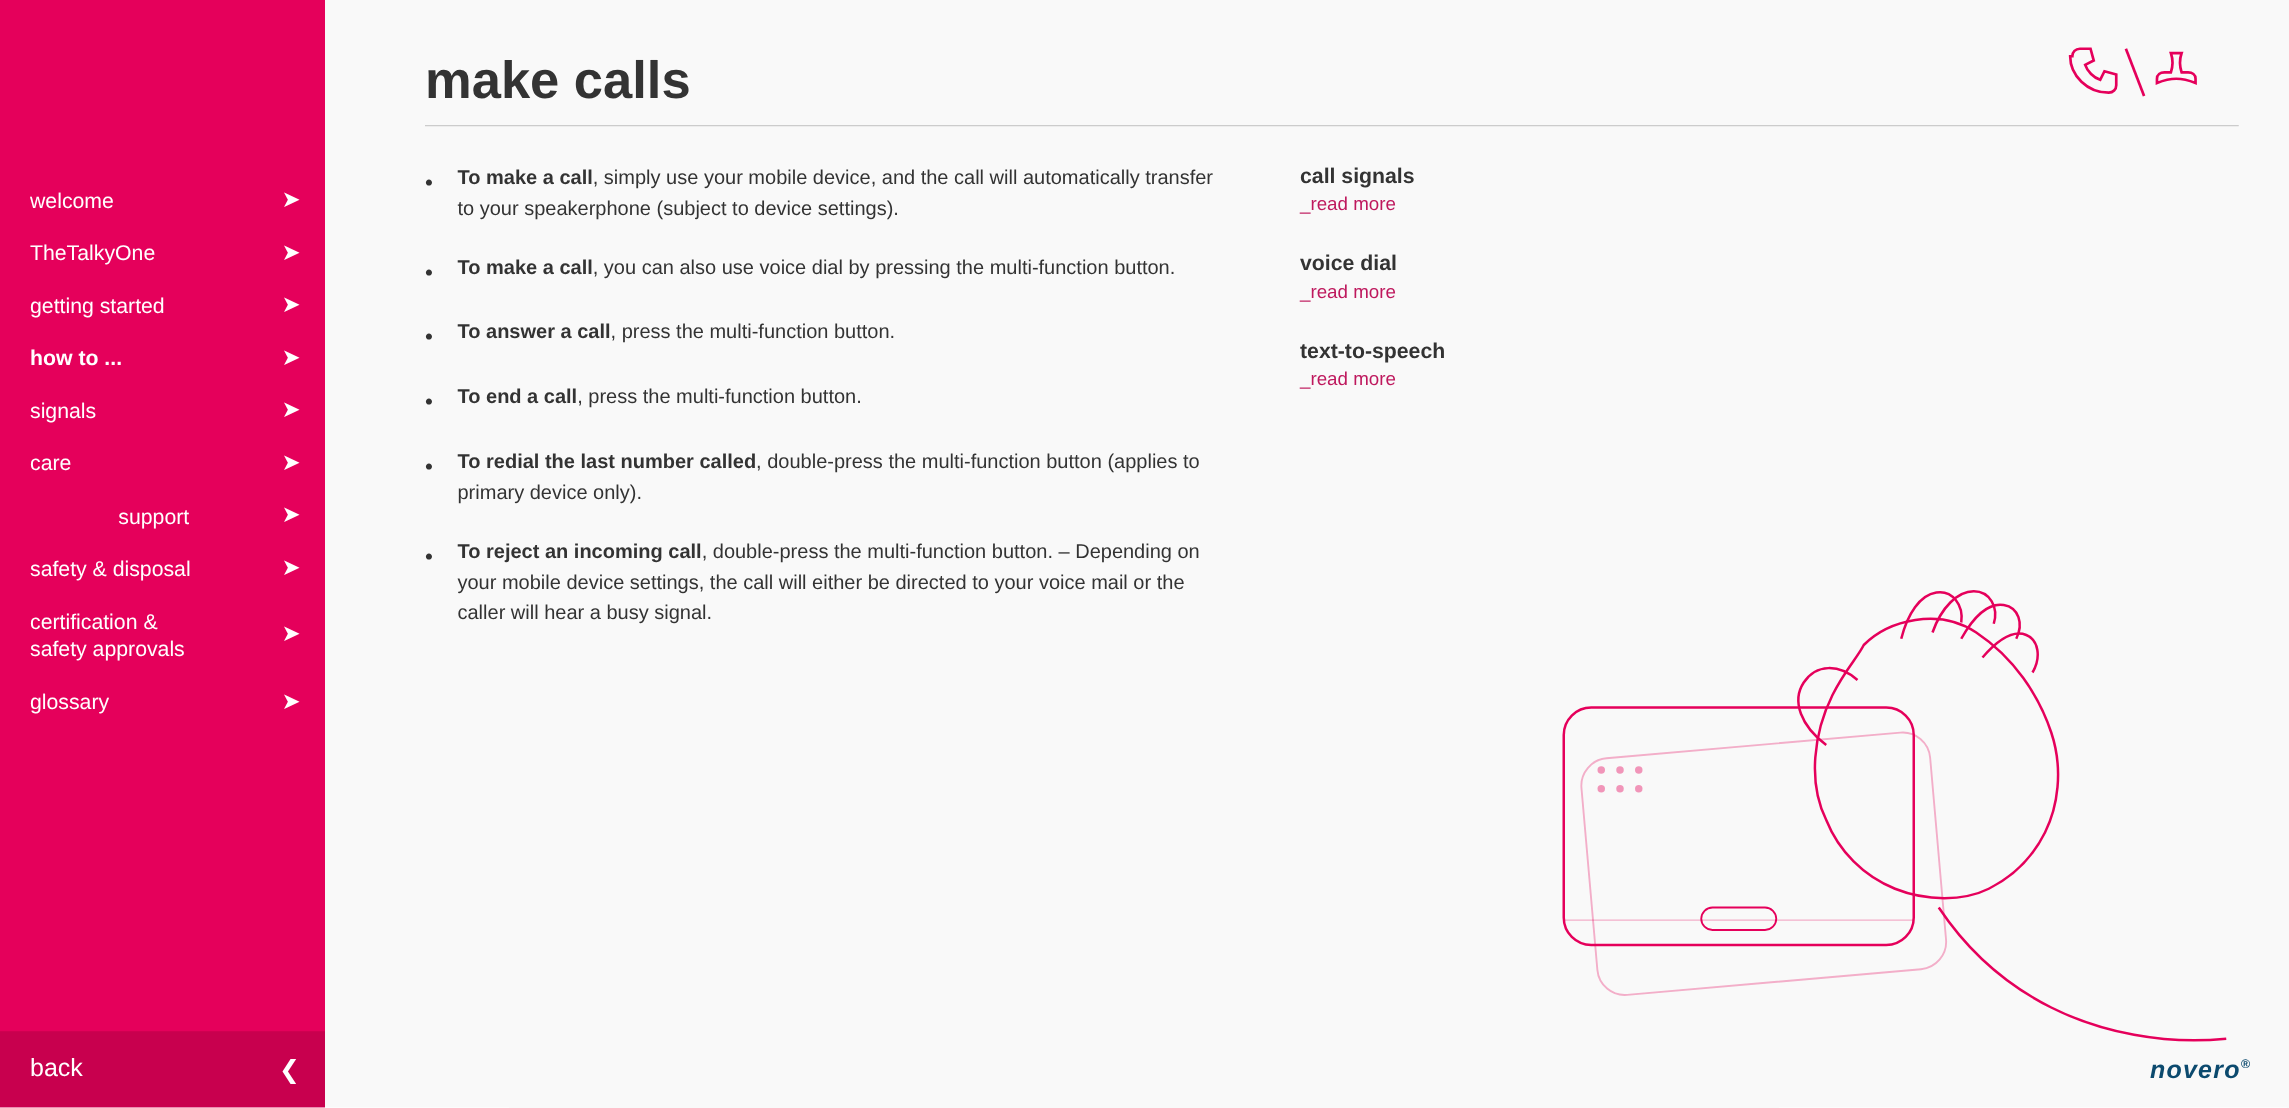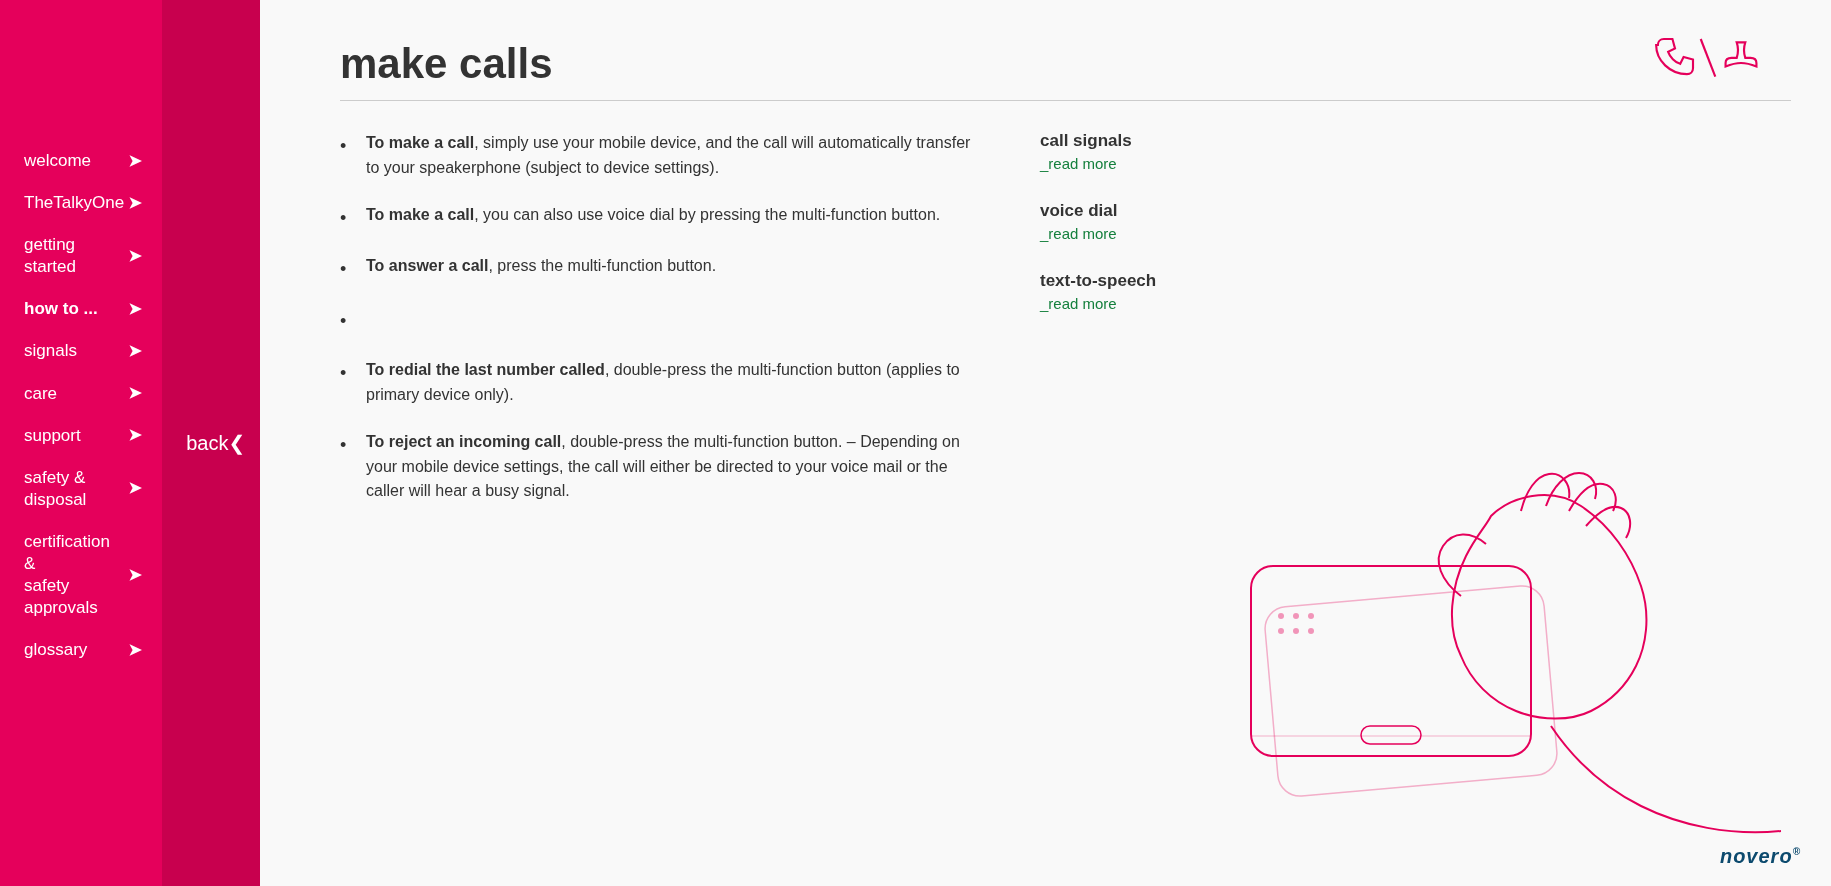--- a/index.html
+++ b/index.html
@@ -12,21 +12,21 @@
       overflow: hidden;
       display: flex;
     }
 
     
     .sidebar {
       width: 260px;
       min-width: 260px;
       background: #e5005b;
       display: flex;
-      flex-direction: row;
+      flex-direction: column;
       height: 886px;
       position: relative;
     }
 
     .sidebar-nav {
       flex: 1;
       padding-top: 140px;
       padding-left: 24px;
     }
 
@@ -144,21 +144,21 @@
     }
 
     .topic-title {
       font-size: 17px;
       font-weight: 700;
       color: #333;
       margin-bottom: 4px;
     }
 
     .read-more-link {
-      color: #15803d;
+      color: #be185d;
       font-size: 15px;
       cursor: pointer;
       text-decoration: none;
     }
 
     
     .phone-icon-area {
       position: absolute;
       top: 30px;
       right: 60px;
@@ -222,21 +222,21 @@
       </div>
       <div class="sidebar-item">
         <span class="sidebar-item-label" style="white-space: pre-line;">signals</span>
         <span class="sidebar-arrow">➤</span>
       </div>
       <div class="sidebar-item">
         <span class="sidebar-item-label" style="white-space: pre-line;">care</span>
         <span class="sidebar-arrow">➤</span>
       </div>
       <div class="sidebar-item">
-        <span class="sidebar-item-label" style="white-space: pre-line;">support</span>
+        <span class="sidebar-item-label" style="white-space: pre-line; text-align: center;">support</span>
         <span class="sidebar-arrow">➤</span>
       </div>
       <div class="sidebar-item">
         <span class="sidebar-item-label" style="white-space: pre-line;">safety &amp; disposal</span>
         <span class="sidebar-arrow">➤</span>
       </div>
       <div class="sidebar-item">
         <span class="sidebar-item-label" style="white-space: pre-line;">certification &amp;
 safety approvals</span>
         <span class="sidebar-arrow">➤</span>
@@ -283,20 +283,21 @@
         <div class="bullet-item">
           <span class="bullet-dot">•</span>
           <span class="bullet-text"><strong>To make a call</strong>, you can also use voice dial by pressing the multi-function button.</span>
         </div>
         <div class="bullet-item">
           <span class="bullet-dot">•</span>
           <span class="bullet-text"><strong>To answer a call</strong>, press the multi-function button.</span>
         </div>
         <div class="bullet-item">
           <span class="bullet-dot">•</span>
+          <span class="bullet-text"><strong>To end a call</strong>, press the multi-function button.</span>
         </div>
         <div class="bullet-item">
           <span class="bullet-dot">•</span>
           <span class="bullet-text"><strong>To redial the last number called</strong>, double-press the multi-function button (applies to primary device only).</span>
         </div>
         <div class="bullet-item">
           <span class="bullet-dot">•</span>
           <span class="bullet-text"><strong>To reject an incoming call</strong>, double-press the multi-function button. – Depending on your mobile device settings, the call will either be directed to your voice mail or the caller will hear a busy signal.</span>
         </div>
       </div>

